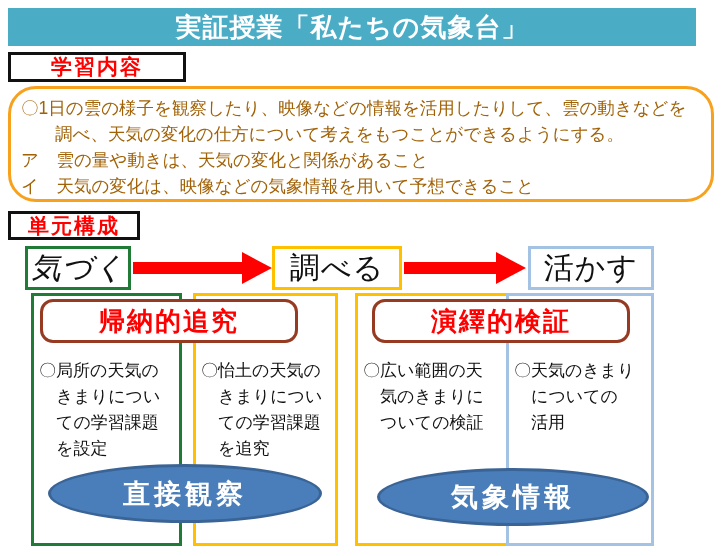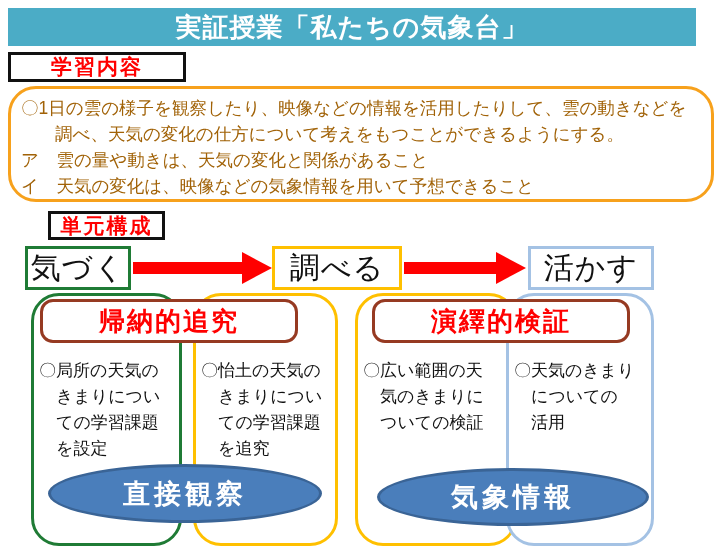--- a/index.html
+++ b/index.html
@@ -14,51 +14,51 @@
     display:flex;align-items:center;justify-content:center;
   }
   .title-bar span{color:#ffffff;font-weight:bold;font-size:26px;letter-spacing:1px;}
 
   .section-label{
     background:#ffffff;border:3px solid #111111;
     display:flex;align-items:center;justify-content:center;
   }
   .section-label span{color:#FF0000;font-weight:bold;font-size:21px;letter-spacing:2px;}
   #label-learning{left:8px;top:52px;width:178px;height:30px;align-items:center;}
-  #label-unit{left:8px;top:211px;width:117px;height:29px;margin-left:40px;}
+  #label-unit{left:8px;top:211px;width:132px;height:29px;}
 
   .goal-box{
     left:8px;top:86px;width:706px;height:116px;
     border:3px solid #F7A11C;border-radius:28px;background:#ffffff;
     padding:6px 10px;font-size:17.5px;line-height:26px;color:#a16207;
   }
   .goal-line{white-space:nowrap;}
   .goal-line.indent2{padding-left:34px;}
 
   .flow-box{
     top:246px;height:44px;background:#ffffff;
     display:flex;align-items:center;justify-content:center;
   }
   .flow-box span{font-size:30px;color:#111;letter-spacing:1px;}
-  #flow-notice{left:25px;width:106px;border:3px solid #1F7B35;}
+  #flow-notice{left:25px;width:106px;border:3px solid #1F7B35;font-style:italic;}
   #flow-examine{left:272px;width:130px;border:3px solid #FFC000;}
   #flow-apply{left:528px;width:126px;border:3px solid #A4C2E4;}
 
   .arrow-body{height:12px;background:#FF0000;top:262px;}
   .arrow-head{
     width:0;height:0;top:252px;
     border-top:16px solid transparent;border-bottom:16px solid transparent;
     border-left:30px solid #FF0000;
   }
   #arrow1-body{left:133px;width:109px;}
   #arrow1-head{left:242px;}
   #arrow2-body{left:404px;width:92px;}
   #arrow2-head{left:496px;}
 
-  .column{top:293px;height:253px;background:#ffffff;border-radius:28px;}
+  .column{top:293px;height:253px;background:#ffffff;}
   #col-1{left:31px;width:151px;border:3px solid #1F7B35;}
   #col-2{left:193px;width:145px;border:3px solid #FFC000;}
   #col-3{left:355px;width:162px;border:3px solid #FFC000;}
   #col-4{left:506px;width:148px;border:3px solid #A4C2E4;}
   .col-text{position:absolute;top:62px;left:5px;right:2px;font-size:17px;line-height:26px;}
   .col-line{white-space:nowrap;}
   .col-line.ind{padding-left:17px;}
 
   .approach-box{
     top:299px;height:44px;background:#ffffff;

